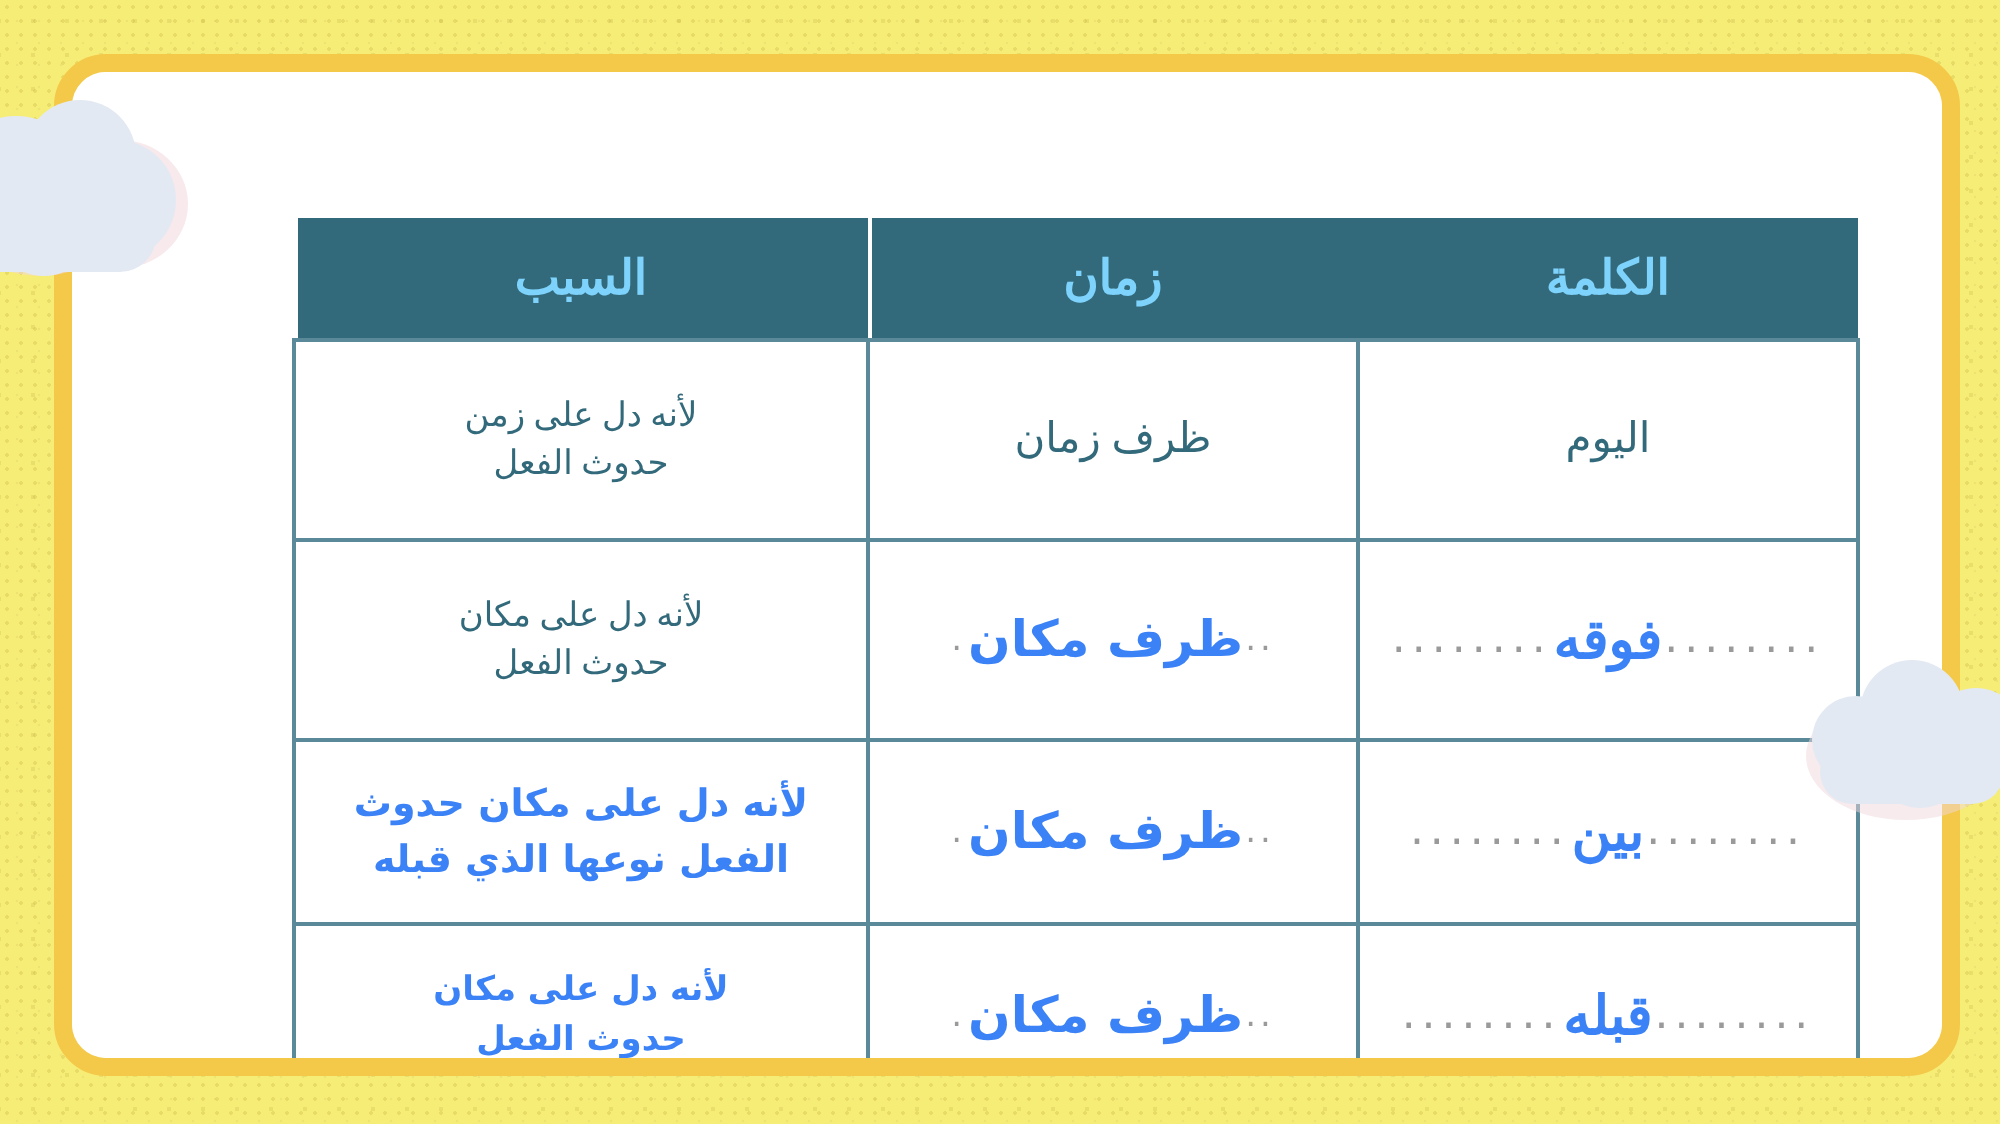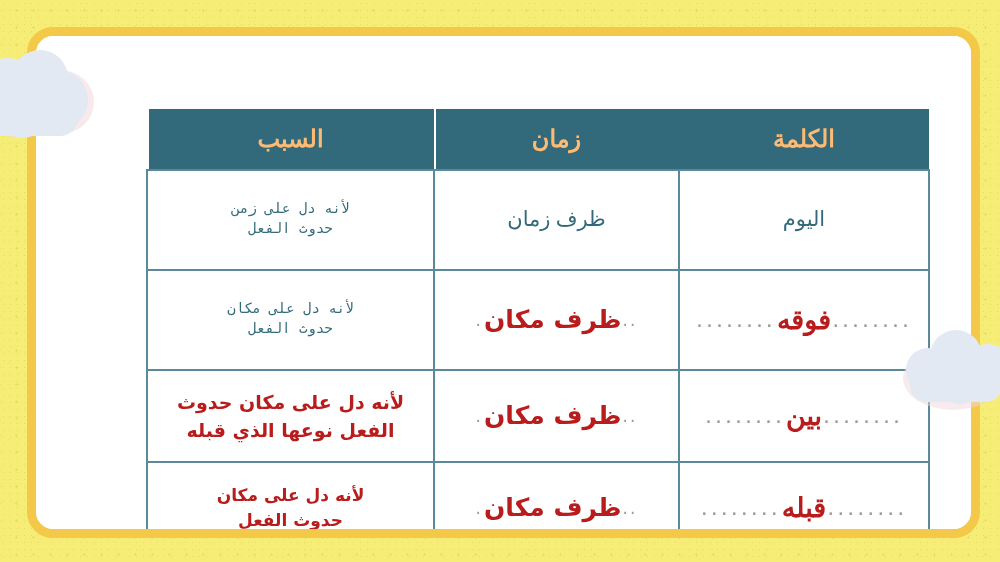--- a/index.html
+++ b/index.html
@@ -72,21 +72,21 @@
     width: 782px;
     direction: rtl;
   }
   table.vocab col.c-word   { width: 250px; }
   table.vocab col.c-type   { width: 245px; }
   table.vocab col.c-reason { width: 287px; }
 
   
   table.vocab thead th {
     background: #336A7B;
-    color: #fdba74;
+    color: #7dd3fc;
     height: 60px;
     font-family: "Liberation Serif", "DejaVu Serif", serif;
     font-size: 24px;
     font-weight: 700;
     text-align: center;
     vertical-align: middle;
     border: none;
     padding: 0;
   }
   table.vocab thead th + th {
@@ -106,25 +106,24 @@
   table.vocab tbody tr.r-short td { height: 82px; }
 
   
   .teal-naskh {
     color: #336A7B;
     font-family: "Liberation Serif", "DejaVu Serif", serif;
     font-size: 21px;
     font-weight: 400;
   }
   .teal-naskh.small {
-    font-size: 14px;
-    font-family: Liberation Mono, monospace;
+    font-size: 17px;
   }
   .red-sans {
-    color: #b91c1c;
+    color: #3b82f6;
     font-family: "DejaVu Sans", "Liberation Sans", sans-serif;
     font-weight: 700;
   }
   .red-word  { font-size: 27px; font-family: Liberation Serif, serif; }
   .red-type  { font-size: 25px; }
   .red-reason{ font-size: 17px; line-height: 1.5; }
   .red-reason.tiny { font-size: 19px; }
 
   
   .dots {

